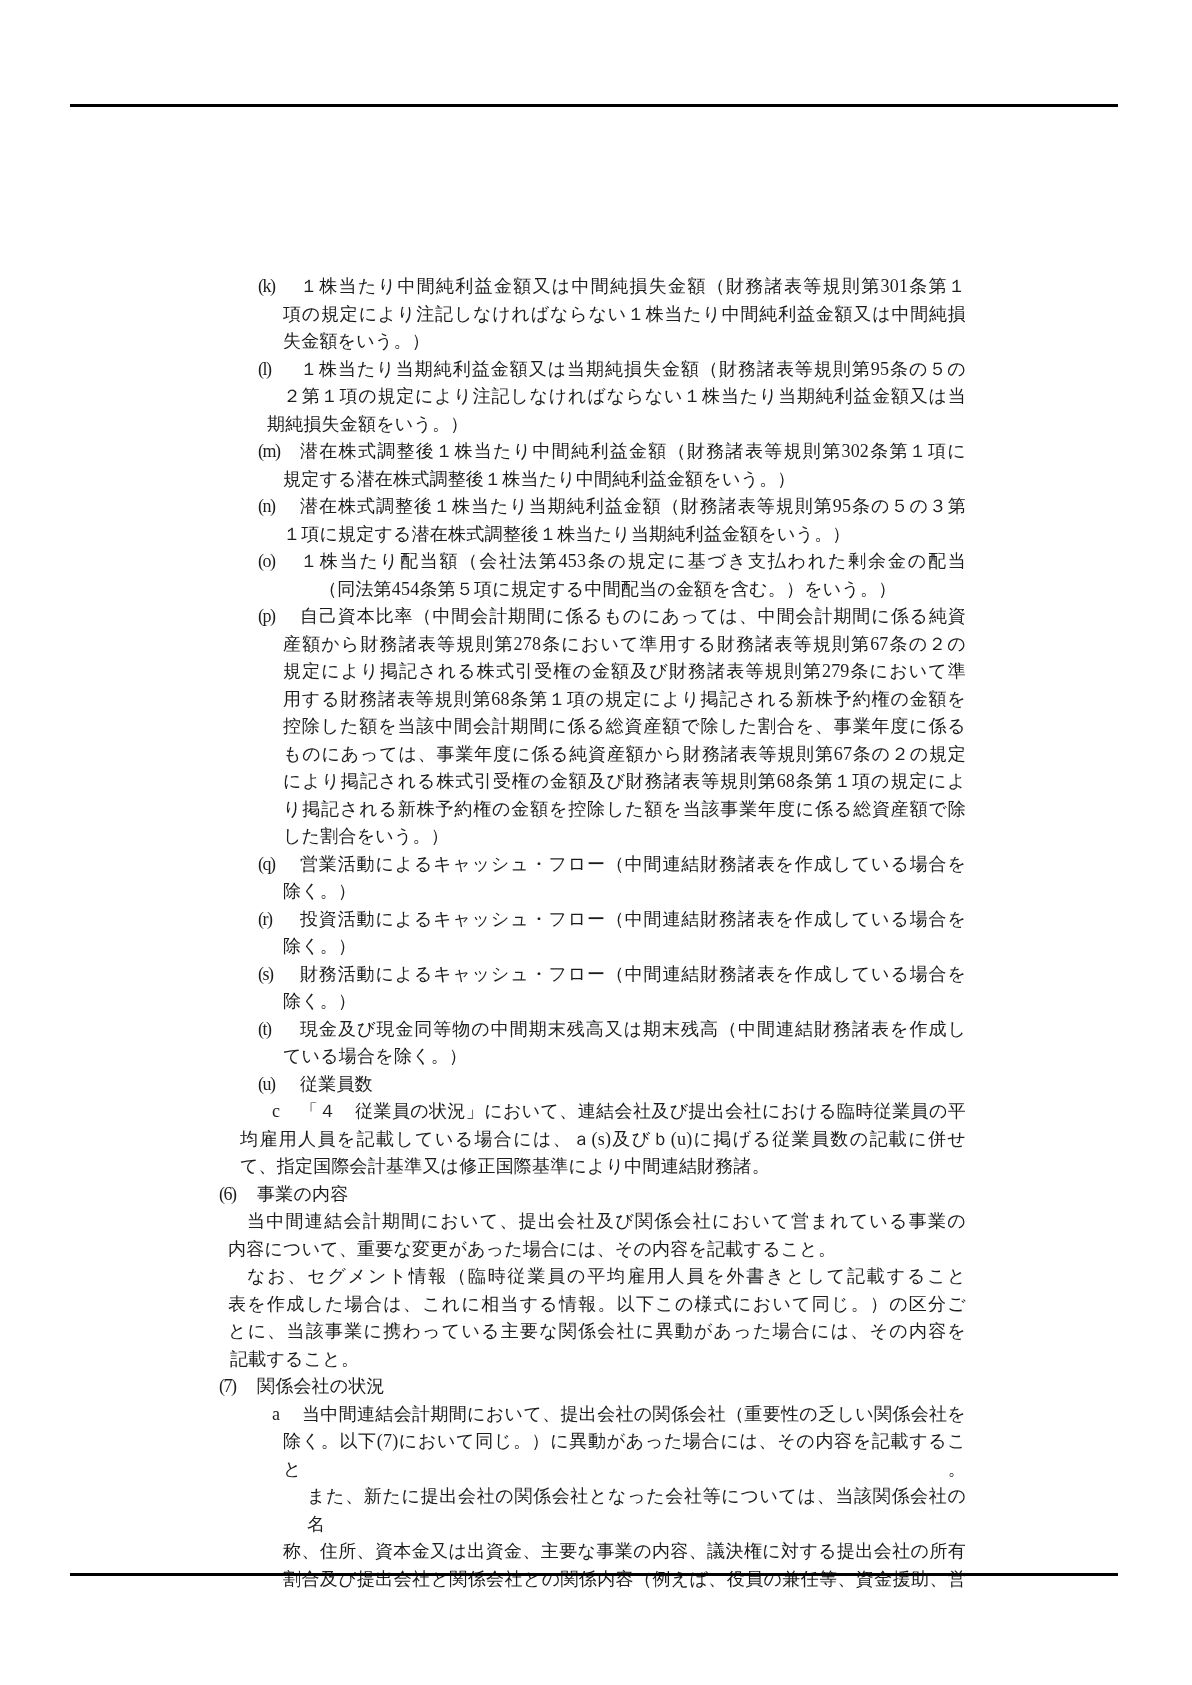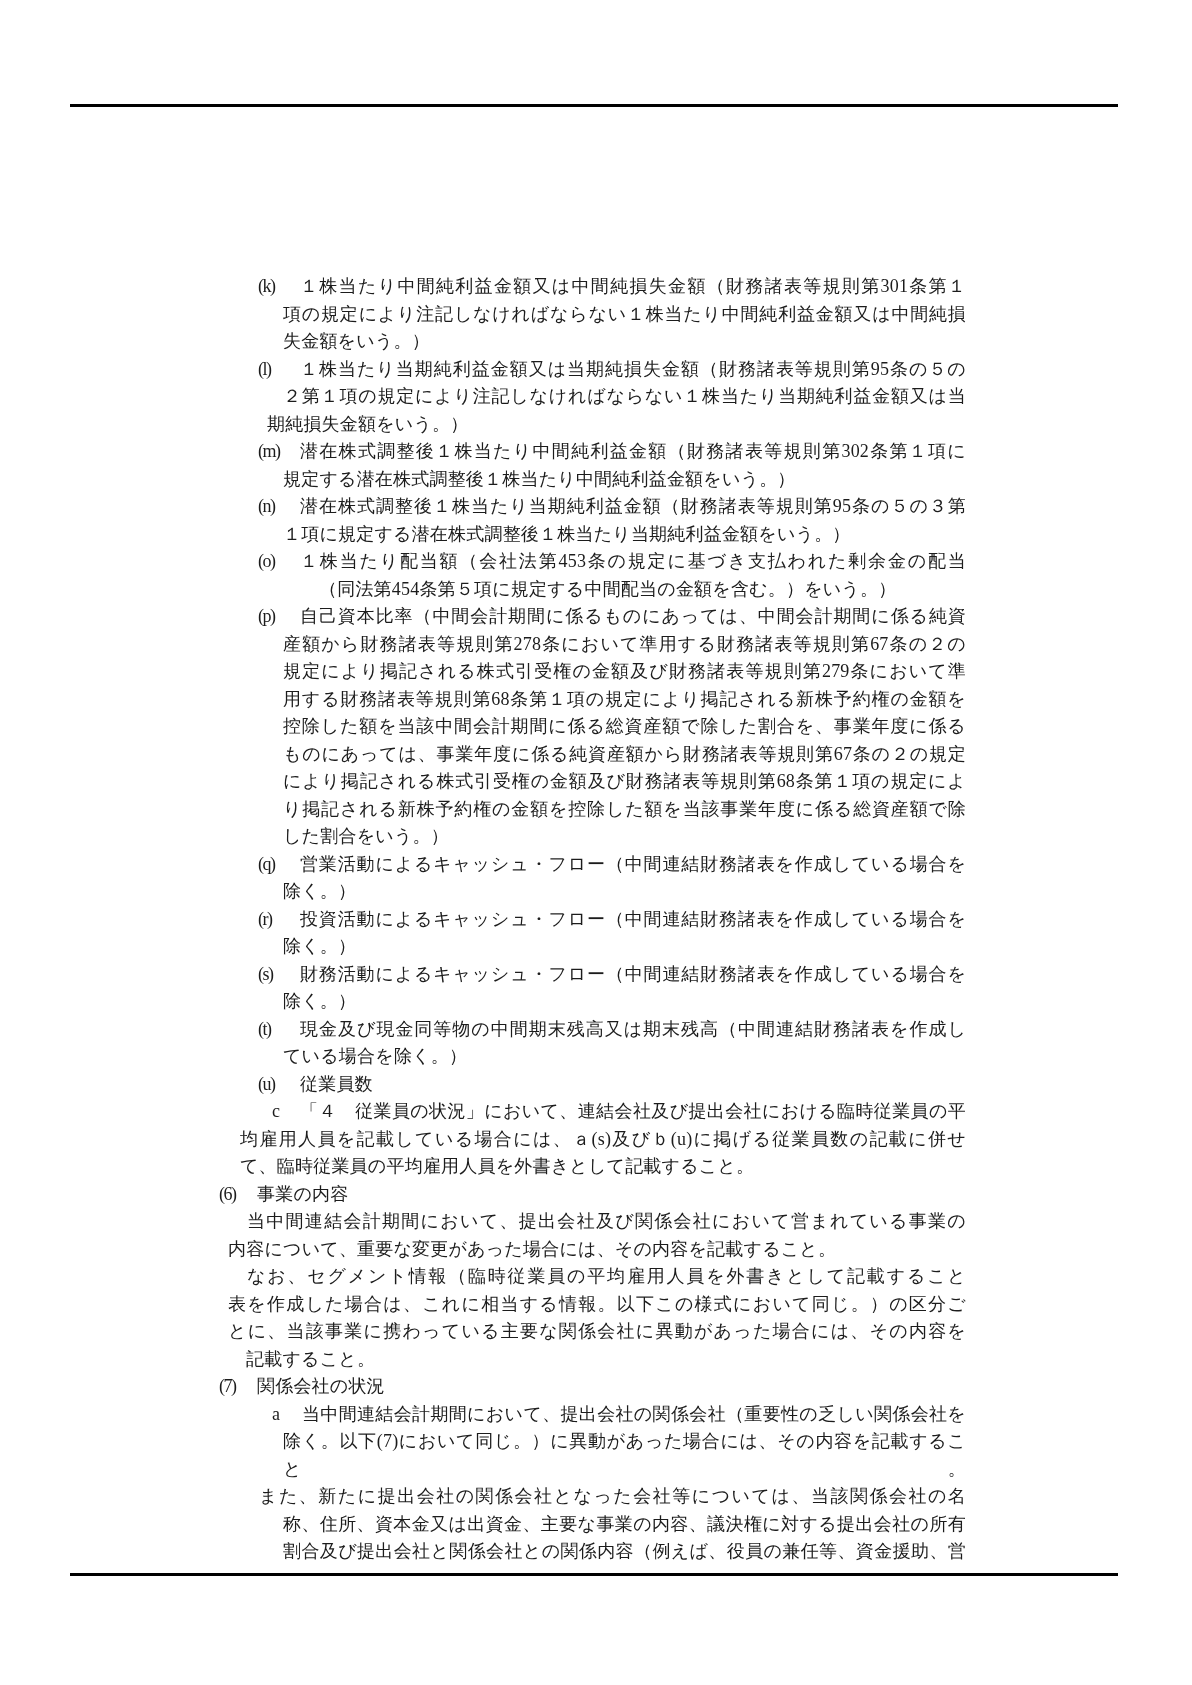--- a/index.html
+++ b/index.html
@@ -85,29 +85,29 @@
       <div class="ln" style="margin-left: 64px;">除く。）</div>
       <div class="ln j" style="margin-left: 81px;"><span class="mk" style="left: -42px;">(r)</span>投資活動によるキャッシュ・フロー（中間連結財務諸表を作成している場合を</div>
       <div class="ln" style="margin-left: 64px;">除く。）</div>
       <div class="ln j" style="margin-left: 81px;"><span class="mk" style="left: -42px;">(s)</span>財務活動によるキャッシュ・フロー（中間連結財務諸表を作成している場合を</div>
       <div class="ln" style="margin-left: 64px;">除く。）</div>
       <div class="ln j" style="margin-left: 81px;"><span class="mk" style="left: -42px;">(t)</span>現金及び現金同等物の中間期末残高又は期末残高（中間連結財務諸表を作成し</div>
       <div class="ln" style="margin-left: 64px;">ている場合を除く。）</div>
       <div class="ln" style="margin-left: 81px;"><span class="mk" style="left: -42px;">(u)</span>従業員数</div>
       <div class="ln j" style="margin-left: 81px;"><span class="mk" style="left: -28px;">c</span>「４　従業員の状況」において、連結会社及び提出会社における臨時従業員の平</div>
       <div class="ln j" style="margin-left: 21px;">均雇用人員を記載している場合には、ａ(s)及びｂ(u)に掲げる従業員数の記載に併せ</div>
-      <div class="ln" style="margin-left: 21px;">て、臨時従業員の平均雇用人員を外書きとして記載すること。</div>
+      <div class="ln" style="margin-left: 21px;">て、指定国際会計基準又は修正国際基準により中間連結財務諸。</div>
       <div class="ln" style="margin-left: 38px;"><span class="mk" style="left: -38px;">(6)</span>事業の内容</div>
       <div class="ln j" style="margin-left: 28px;">当中間連結会計期間において、提出会社及び関係会社において営まれている事業の</div>
       <div class="ln" style="margin-left: 9px;">内容について、重要な変更があった場合には、その内容を記載すること。</div>
       <div class="ln j" style="margin-left: 28px;">なお、セグメント情報（臨時従業員の平均雇用人員を外書きとして記載すること</div>
       <div class="ln j" style="margin-left: 9px;">表を作成した場合は、これに相当する情報。以下この様式において同じ。）の区分ご</div>
       <div class="ln j" style="margin-left: 9px;">とに、当該事業に携わっている主要な関係会社に異動があった場合には、その内容を</div>
-      <div class="ln" style="margin-left: 27px;">記載すること。</div>
+      <div class="ln" style="margin-left: 11px;">記載すること。</div>
       <div class="ln" style="margin-left: 38px;"><span class="mk" style="left: -38px;">(7)</span>関係会社の状況</div>
       <div class="ln j" style="margin-left: 83px;"><span class="mk" style="left: -30px;">a</span>当中間連結会計期間において、提出会社の関係会社（重要性の乏しい関係会社を</div>
       <div class="ln j" style="margin-left: 64px;">除く。以下(7)において同じ。）に異動があった場合には、その内容を記載すること。</div>
-      <div class="ln j" style="margin-left: 40px;">また、新たに提出会社の関係会社となった会社等については、当該関係会社の名</div>
+      <div class="ln j" style="margin-left: 88px;">また、新たに提出会社の関係会社となった会社等については、当該関係会社の名</div>
       <div class="ln j" style="margin-left: 64px;">称、住所、資本金又は出資金、主要な事業の内容、議決権に対する提出会社の所有</div>
       <div class="ln j" style="margin-left: 64px;">割合及び提出会社と関係会社との関係内容（例えば、役員の兼任等、資金援助、営</div>
     </div>
   <div id="rule-bottom" class="rule"></div>
 </div>
 
 </body></html>

